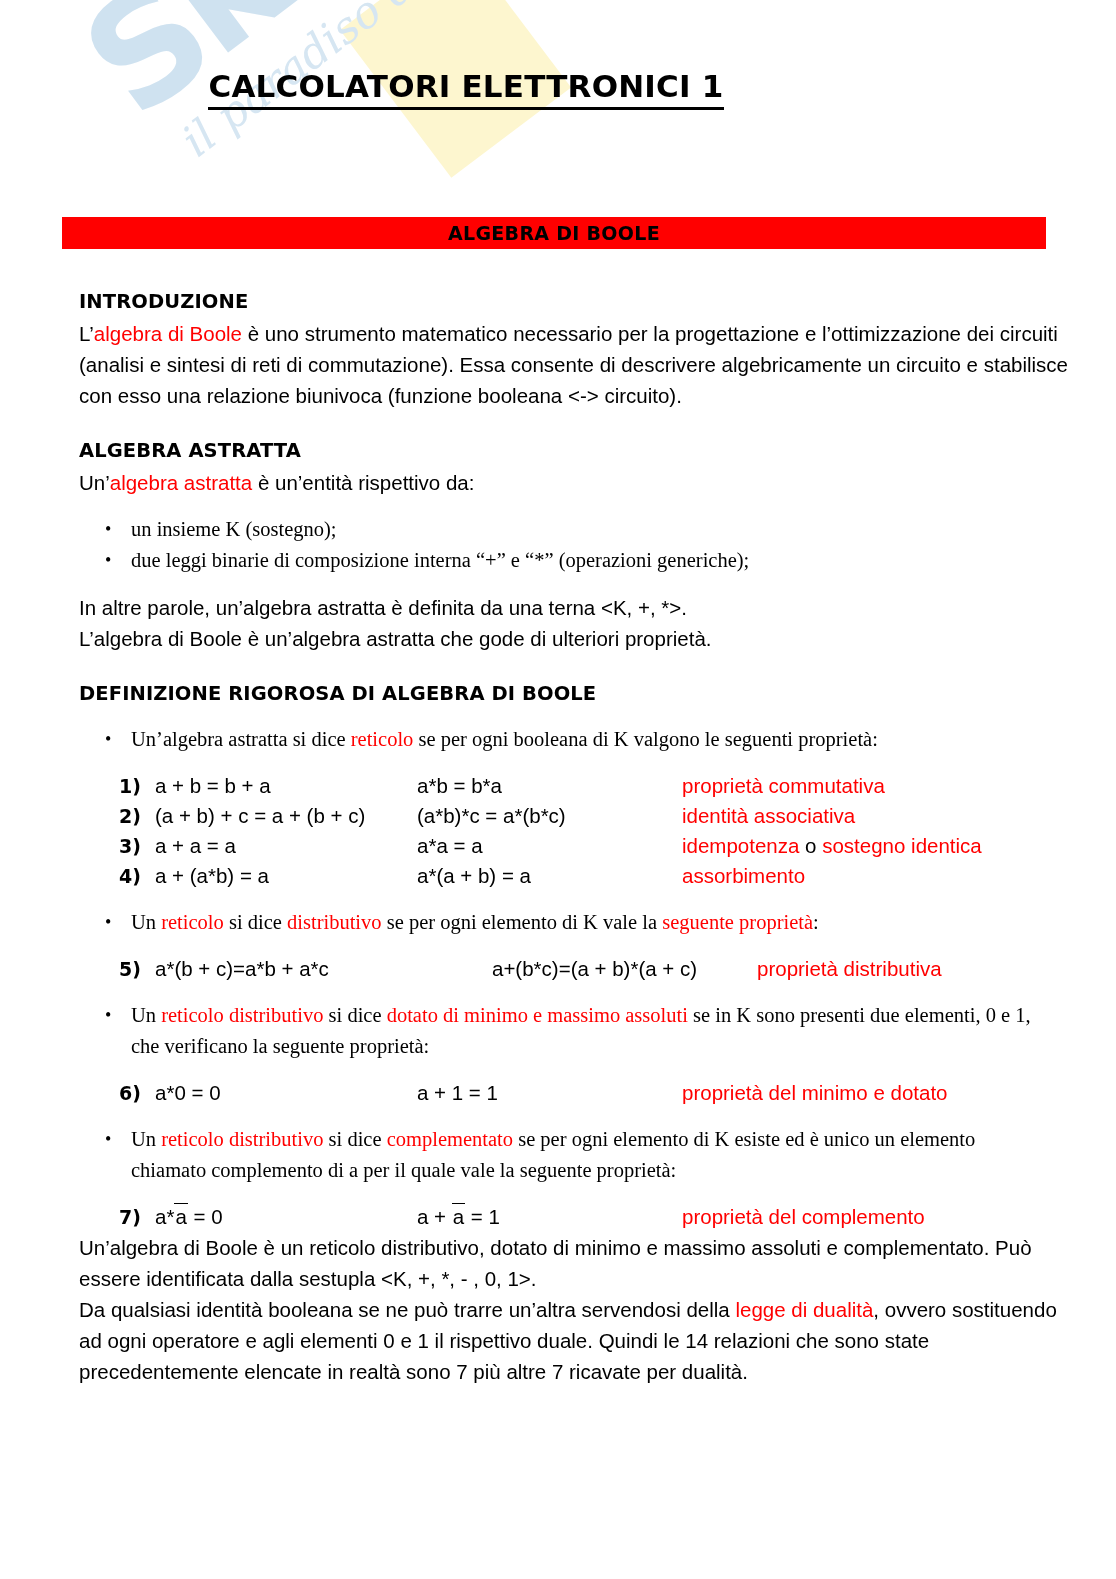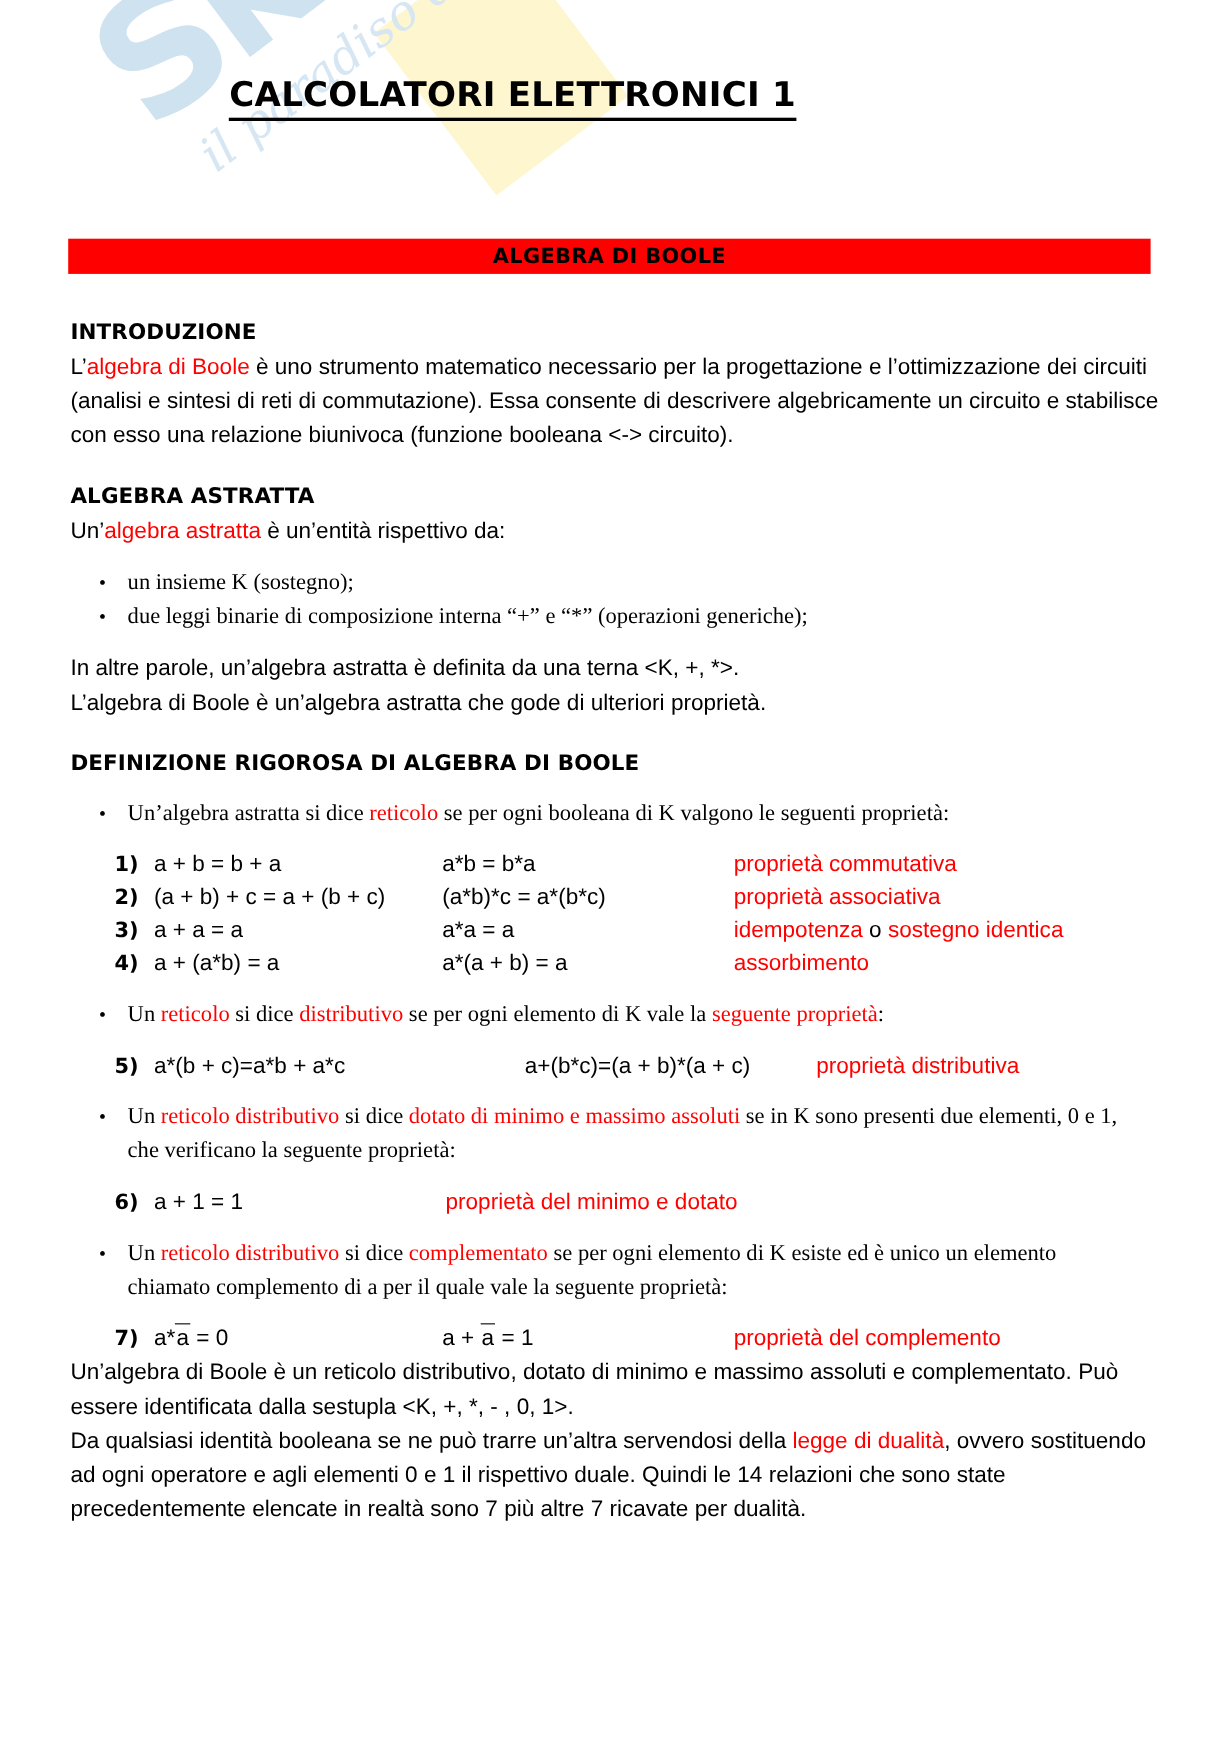--- a/index.html
+++ b/index.html
@@ -100,21 +100,21 @@
   .banner-text {
     font-family: "DejaVu Sans", sans-serif;
     font-size: 19px;
     font-weight: bold;
     color: #000000;
     letter-spacing: 0.3px;
   }
 
   .body {
     position: absolute;
-    left: 64px;
+    left: 79px;
     top: 288px;
     width: 990px;
     font-size: 20.5px;
     line-height: 31px;
   }
 
   h3.sect {
     font-family: "DejaVu Sans", sans-serif;
     font-size: 19.5px;
     font-weight: bold;
@@ -239,21 +239,21 @@
         <div class="frow">
           <div class="fnum">1)</div>
           <div class="fc1">a + b = b + a</div>
           <div class="fc2">a*b = b*a</div>
           <div class="fc3"><span class="red">proprietà commutativa</span><span class="blk"></span><span class="red"></span></div>
         </div>
         <div class="frow">
           <div class="fnum">2)</div>
           <div class="fc1">(a + b) + c = a + (b + c)</div>
           <div class="fc2">(a*b)*c = a*(b*c)</div>
-          <div class="fc3"><span class="red">proprietà associativa</span><span class="blk"></span><span class="red"></span></div>
+          <div class="fc3"><span class="red">identità associativa</span><span class="blk"></span><span class="red"></span></div>
         </div>
         <div class="frow">
           <div class="fnum">3)</div>
           <div class="fc1">a + a = a</div>
           <div class="fc2">a*a = a</div>
           <div class="fc3"><span class="red">idempotenza</span><span class="blk"> o </span><span class="red">sostegno identica</span></div>
         </div>
         <div class="frow">
           <div class="fnum">4)</div>
           <div class="fc1">a + (a*b) = a</div>
@@ -275,20 +275,21 @@
         </div>
       </div>
 
       <ul class="blist">
         <li><span>Un </span><span class="red">reticolo distributivo</span><span> si dice </span><span class="red">dotato di minimo e massimo assoluti</span><span> se in K sono presenti due elementi, 0 e 1, che verificano la seguente proprietà:</span></li>
       </ul>
 
       <div class="frows">
         <div class="frow">
           <div class="fnum">6)</div>
+          <div class="fc1">a*0 = 0</div>
           <div class="fc2">a + 1 = 1</div>
           <div class="fc3"><span class="red">proprietà del minimo e dotato</span></div>
         </div>
       </div>
 
       <ul class="blist">
         <li><span>Un </span><span class="red">reticolo distributivo</span><span> si dice </span><span class="red">complementato</span><span> se per ogni elemento di K esiste ed è unico un elemento chiamato complemento di a per il quale vale la seguente proprietà:</span></li>
       </ul>
 
       <div class="frows">

